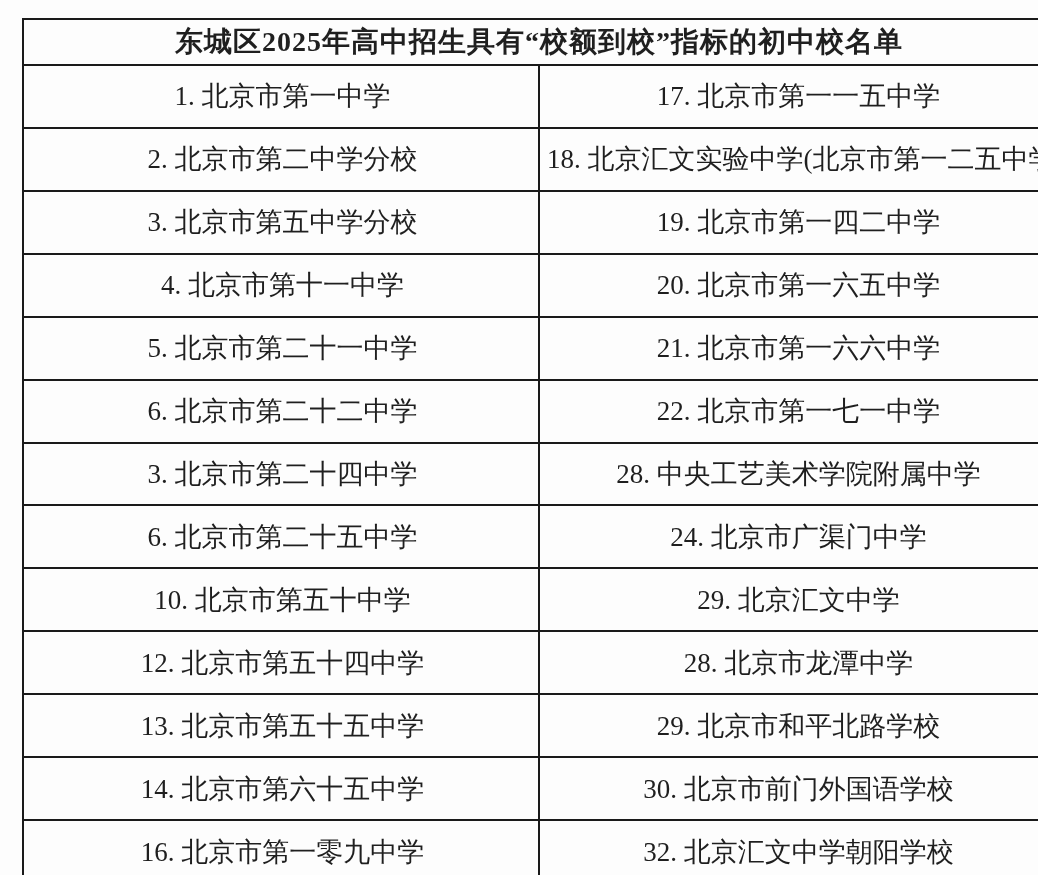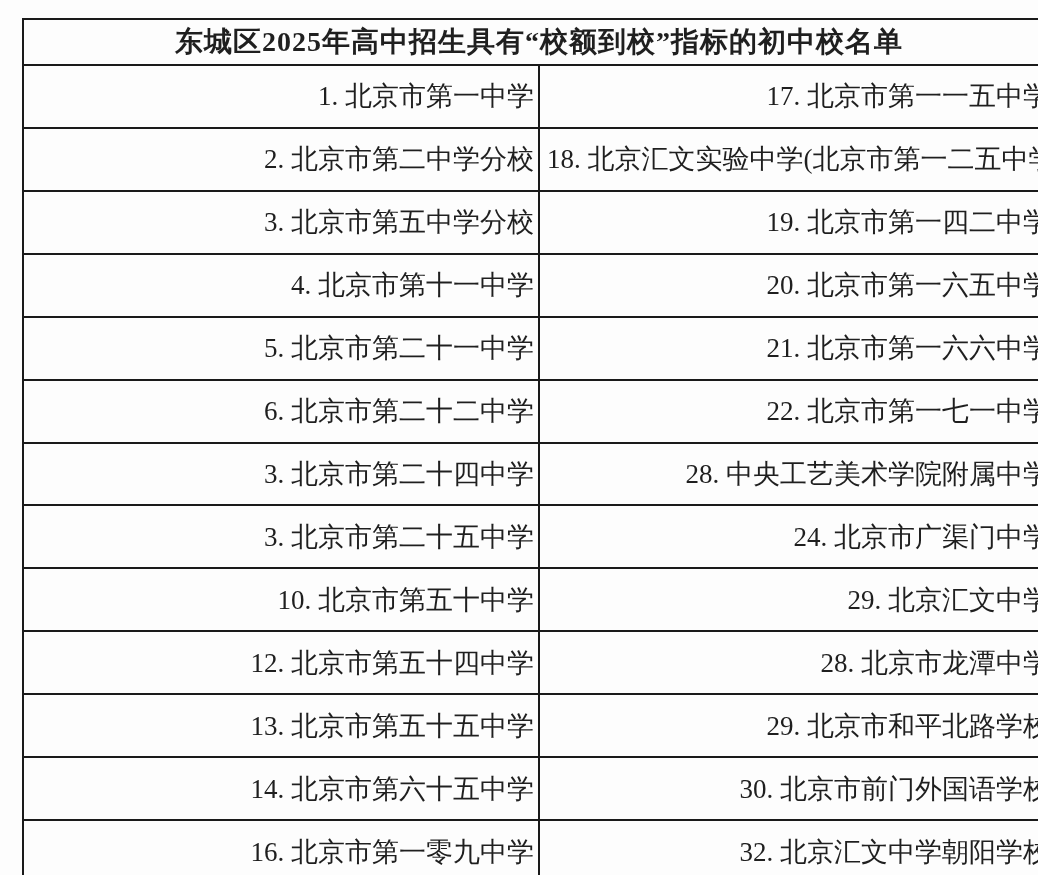--- a/index.html
+++ b/index.html
@@ -38,21 +38,21 @@
     height: 44px;
     font-size: 28px;
     font-weight: bold;
     text-align: center;
     letter-spacing: 1px;
     padding: 0 4px;
   }
   td.school-cell {
     font-size: 27px;
     font-weight: normal;
-    text-align: right;
+    text-align: center;
     padding: 0 4px 0 7px;
     height: 51px;
   }
   td.col-left  { width: 39.7%; }
   td.col-right { width: 60.3%; border-radius: 25px; }
 </style>
 </head>
 <body>
 
 <div class="sheet">
@@ -85,21 +85,21 @@
       </tr>
       <tr>
         <td class="school-cell col-left">6. 北京市第二十二中学</td>
         <td class="school-cell col-right">22. 北京市第一七一中学</td>
       </tr>
       <tr>
         <td class="school-cell col-left">3. 北京市第二十四中学</td>
         <td class="school-cell col-right">28. 中央工艺美术学院附属中学</td>
       </tr>
       <tr>
-        <td class="school-cell col-left">3. 北京市第二十五中学</td>
+        <td class="school-cell col-left">6. 北京市第二十五中学</td>
         <td class="school-cell col-right">24. 北京市广渠门中学</td>
       </tr>
       <tr>
         <td class="school-cell col-left">10. 北京市第五十中学</td>
         <td class="school-cell col-right">29. 北京汇文中学</td>
       </tr>
       <tr>
         <td class="school-cell col-left">12. 北京市第五十四中学</td>
         <td class="school-cell col-right">28. 北京市龙潭中学</td>
       </tr>

